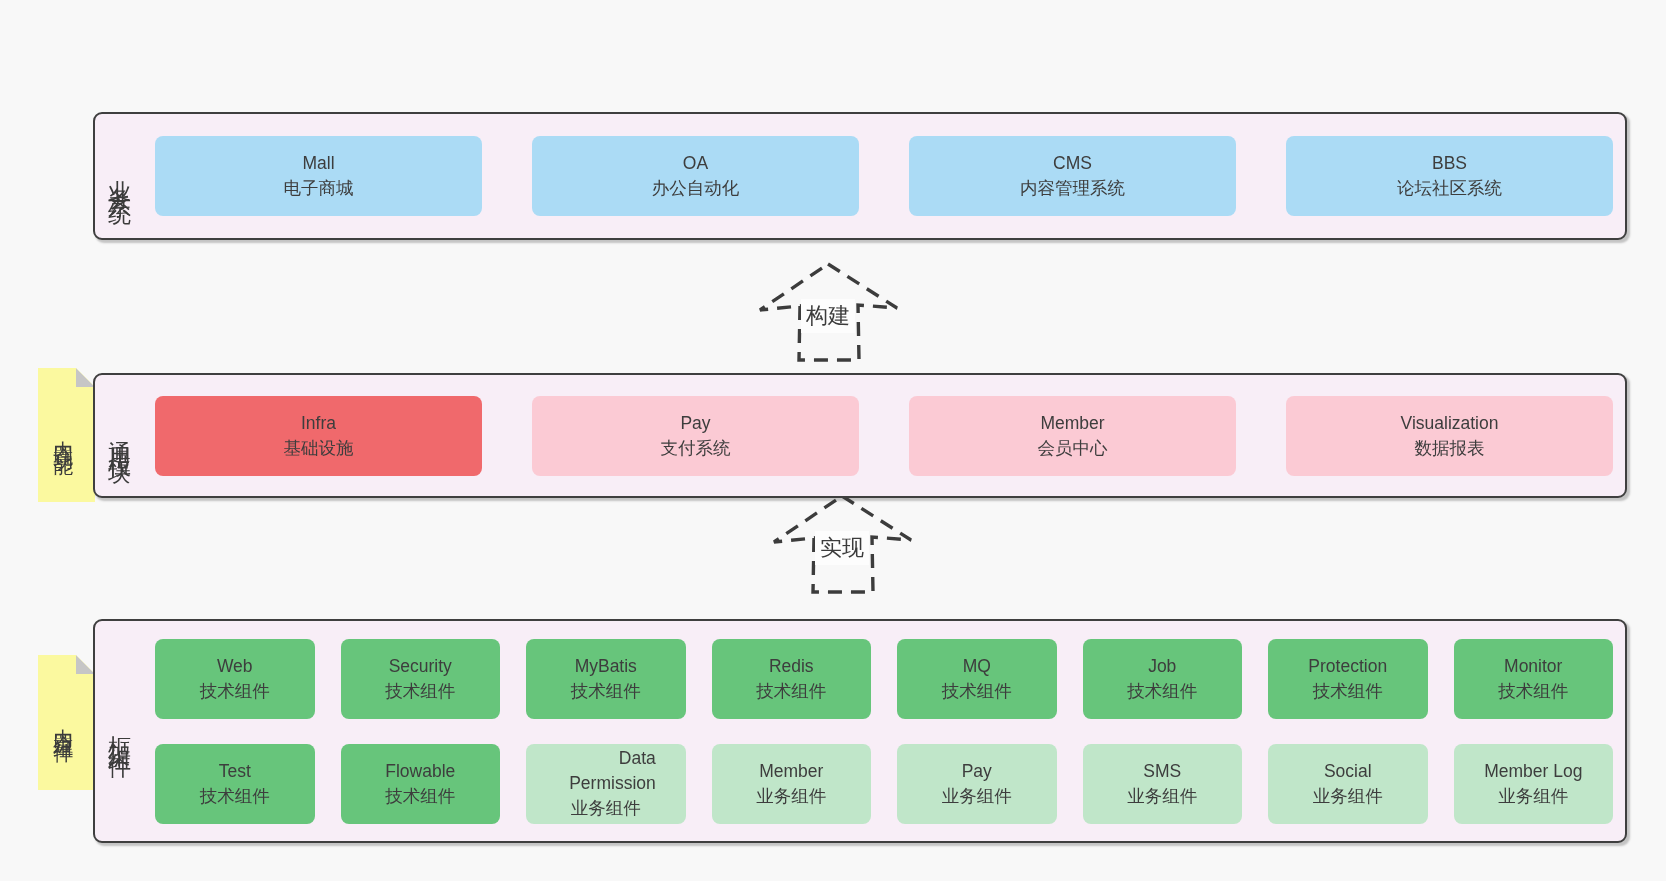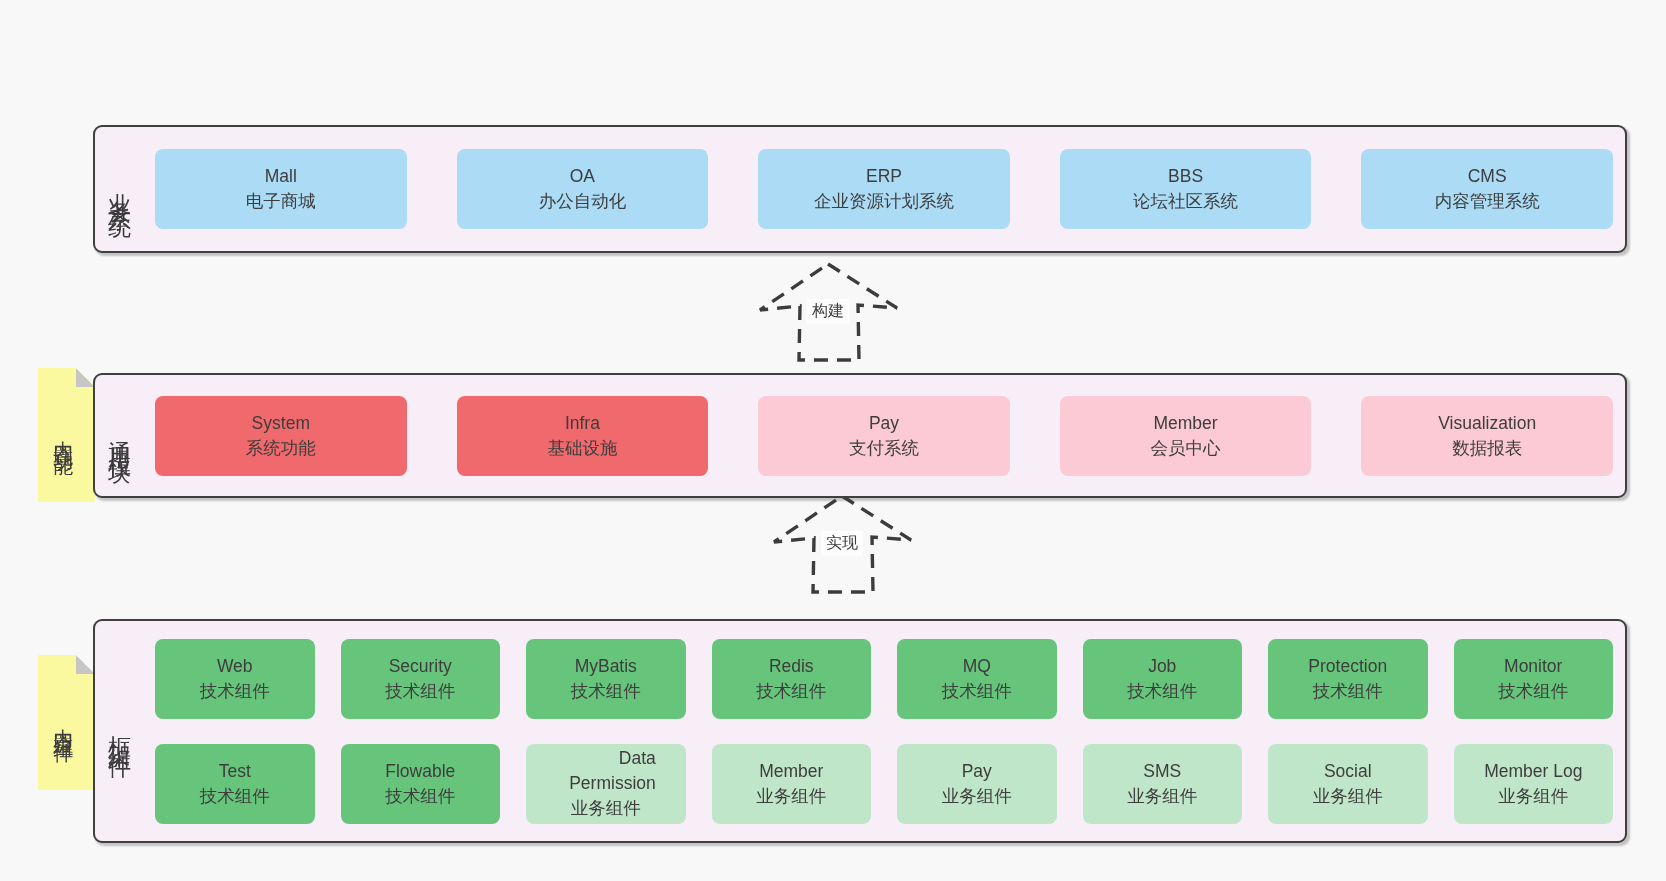--- a/index.html
+++ b/index.html
@@ -73,80 +73,72 @@
 
   
   .arrow{position:absolute;width:152px;height:106px;z-index:0;}
   .arrow svg{position:absolute;inset:0;overflow:visible;}
   .arrow path{
     fill:none;stroke:#3c3c3c;stroke-width:3.4;
     stroke-dasharray:14 9;stroke-linecap:butt;stroke-linejoin:miter;
   }
   .arrow-label{
     position:absolute;left:50%;top:40px;transform:translateX(-50%);
-    background:#fdfdfd;padding:2px 5px;font-size:16px;color:#3c3c3c;
+    background:#fdfdfd;padding:2px 5px;font-size:22px;color:#3c3c3c;
     white-space:nowrap;
   }
 </style>
 </head>
 <body>
 
 <div class="stage">
 
   <div class="sticky" style="top:368px;height:134px;">
     <div class="fold"></div>
     <span class="sticky-text">内置功能</span>
   </div>
 
   <div class="sticky" style="top:655px;height:135px;">
     <div class="fold"></div>
     <span class="sticky-text">内置组件</span>
   </div>
 
-  <div class="band" style="top:125px;height:128px;">
+  <div class="band" style="top:112px;height:128px;">
     <div class="band-label">业务系统</div>
     <div class="band-content">
       <div class="box v-blue">
         <span>Mall</span>
         <span>电子商城</span>
       </div>
       <div class="box v-blue">
         <span>OA</span>
         <span>办公自动化</span>
       </div>
       <div class="box v-blue">
-        <span>ERP</span>
-        <span>企业资源计划系统</span>
+        <span>CMS</span>
+        <span>内容管理系统</span>
       </div>
       <div class="box v-blue">
         <span>BBS</span>
         <span>论坛社区系统</span>
-      </div>
-      <div class="box v-blue">
-        <span>CMS</span>
-        <span>内容管理系统</span>
       </div>
     </div>
   </div>
 
   <div class="arrow" style="left:752px;top:259px;">
     <svg viewBox="0 0 152 106">
       <path d="M76 5 L145 49 L106 46 L107 101 L47 101 L48 47 L8 51 Z"></path>
     </svg>
     <span class="arrow-label">构建</span>
   </div>
 
   <div class="band" style="top:373px;height:125px;">
     <div class="band-label">通用模块</div>
     <div class="band-content">
       <div class="box v-red">
-        <span>System</span>
-        <span>系统功能</span>
-      </div>
-      <div class="box v-red">
         <span>Infra</span>
         <span>基础设施</span>
       </div>
       <div class="box v-pink">
         <span>Pay</span>
         <span>支付系统</span>
       </div>
       <div class="box v-pink">
         <span>Member</span>
         <span>会员中心</span>

